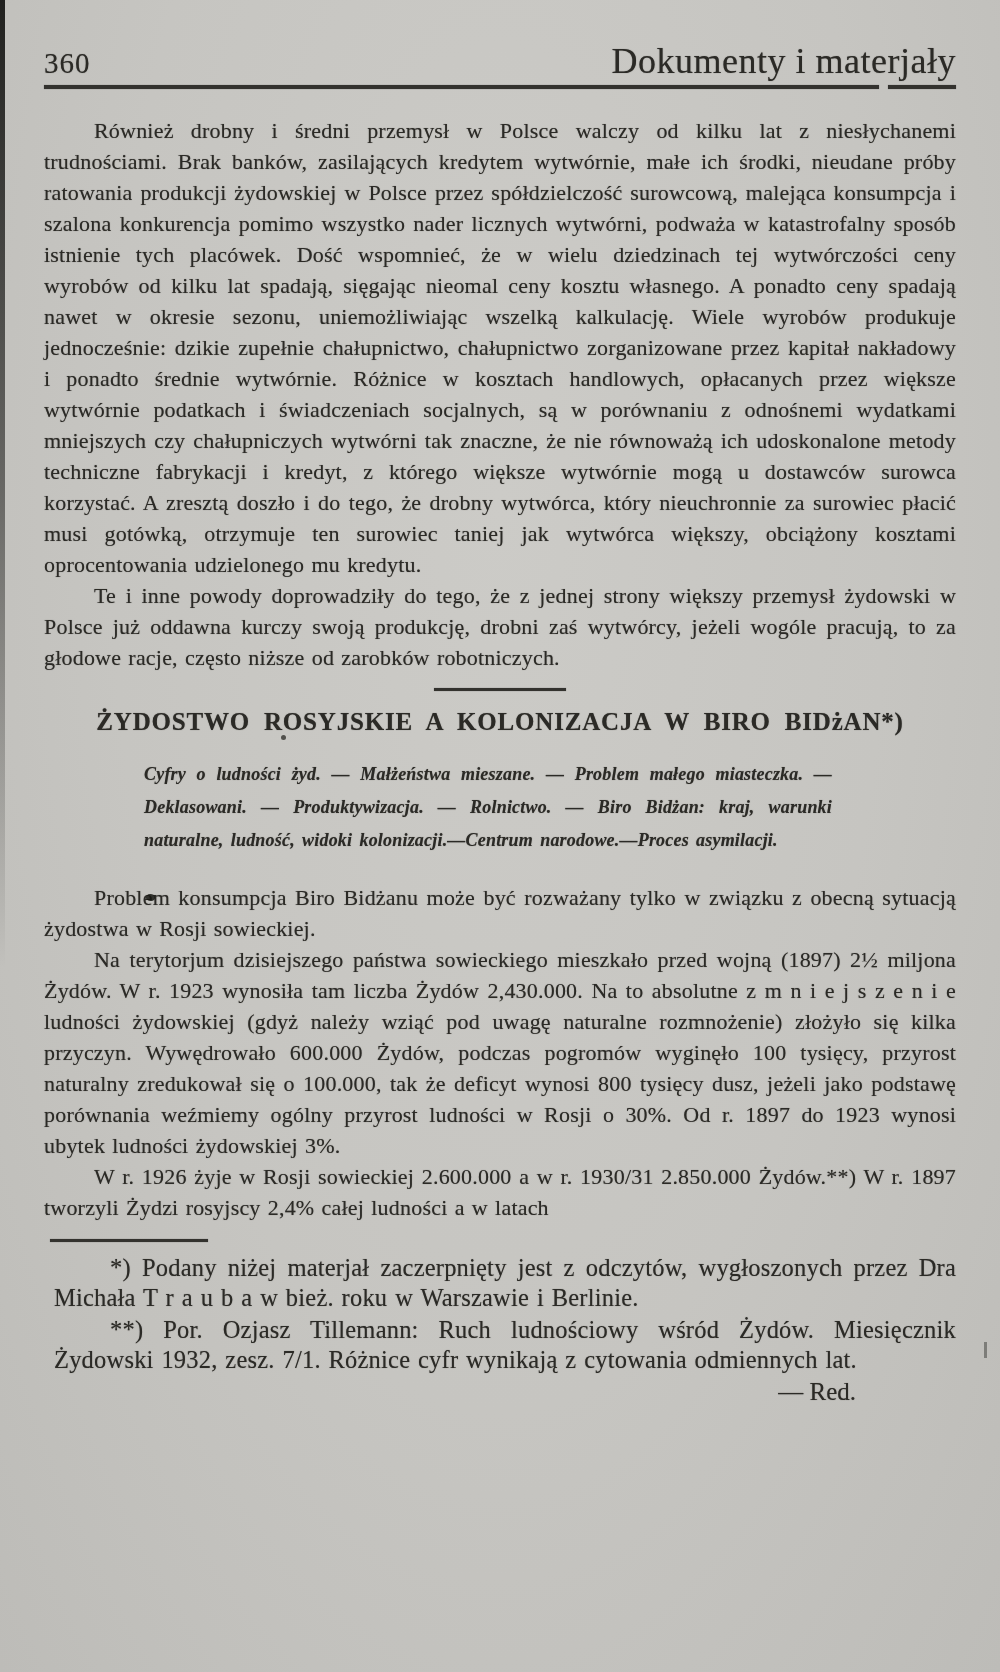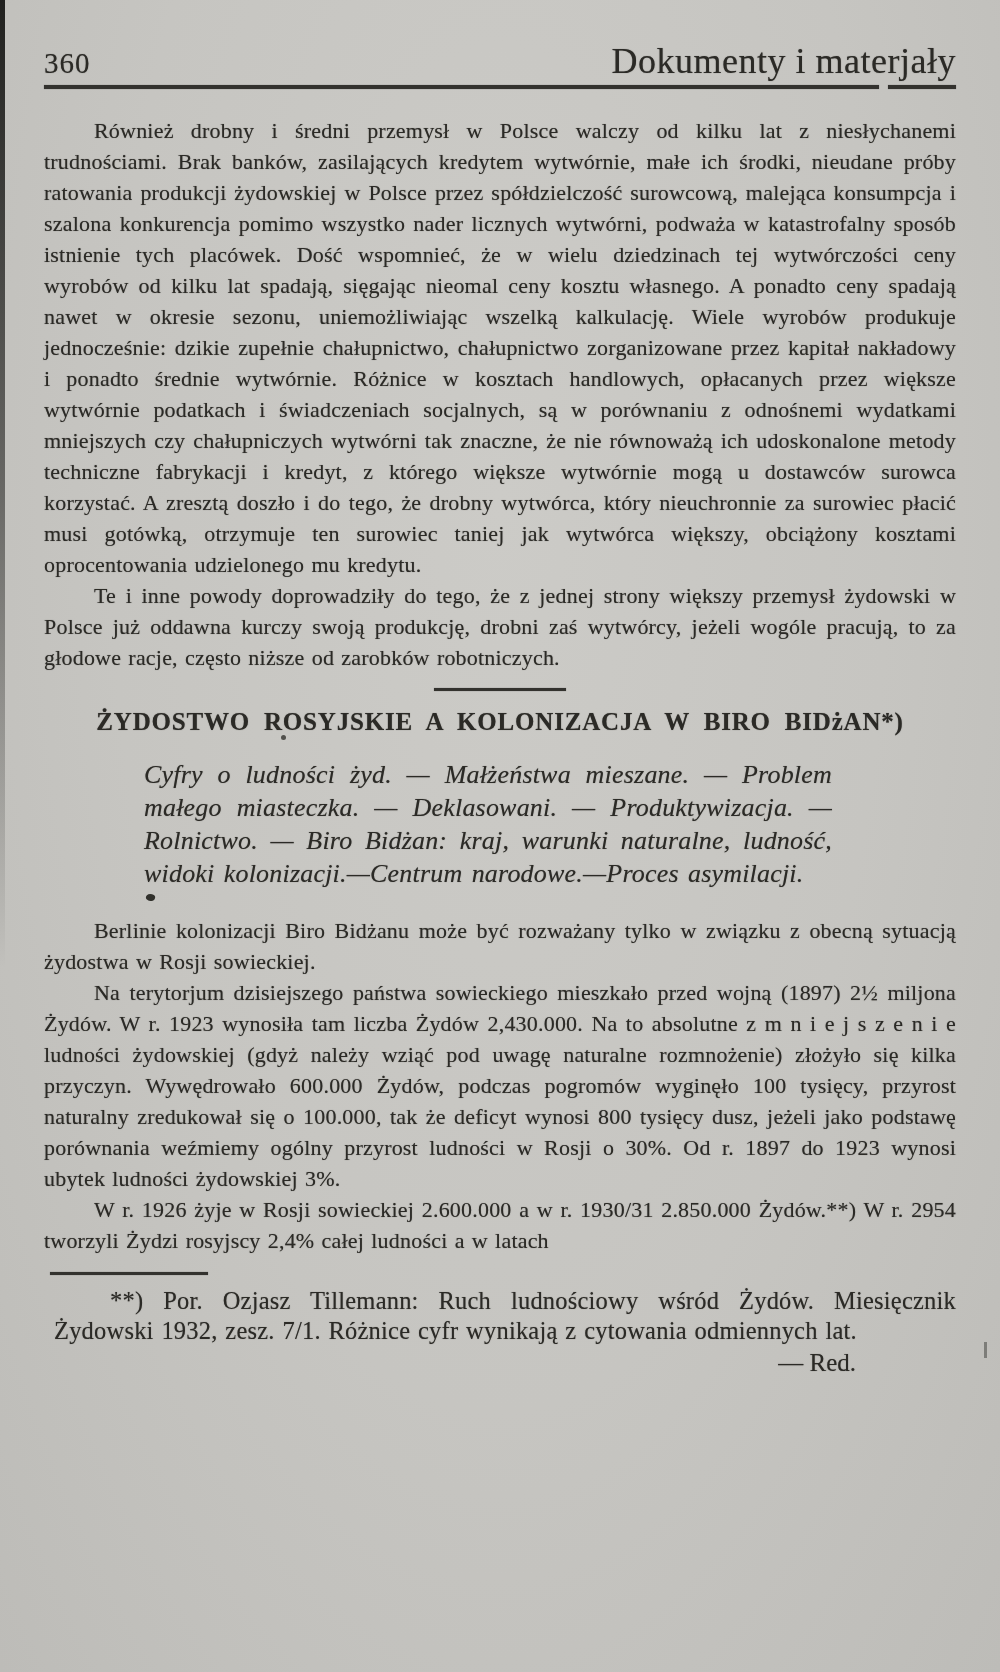--- a/index.html
+++ b/index.html
@@ -30,23 +30,24 @@
     padding-right:52px;margin-top:7px;text-shadow:0 0 1px rgba(43,42,38,.5);
   }
   .section-divider{width:132px;height:3px;margin:15px auto 17px auto;box-shadow:0 0 1px rgba(30,30,28,.7);}
   .article-title{
     margin:6px;text-align:center;white-space:nowrap;
     font-size:25px;font-weight:bold;letter-spacing:.8px;word-spacing:7px;
     text-shadow:0 0 1px rgba(43,42,38,.6);
   }
   .abstract{
     width:688px;margin:22px 0 0 100px;
-    font-style:italic;font-size:26px;line-height:33px;
+    font-style:italic;font-size:18px;line-height:33px;
     text-align:justify;word-spacing:2.5px;letter-spacing:.2px;
     text-shadow:0 0 1px rgba(43,42,38,.5);
+    font-weight:bold;
   }
   .lead-par{margin-top:25px !important;}
   
   .footnote-rule{width:158px;height:3px;margin:16px 0 11px 6px;box-shadow:0 0 1px rgba(30,30,28,.7);}
   .footnotes p{
     margin:0 0 2px 10px;text-align:justify;text-indent:56px;
     font-size:24.5px;line-height:30px;letter-spacing:.2px;word-spacing:1.5px;
     text-shadow:0 0 1px rgba(43,42,38,.5);
   }
   .footnote-signature{
@@ -82,28 +83,29 @@
     <p>Te i inne powody doprowadziły do tego, że z jednej strony większy przemysł żydowski w Polsce już oddawna kurczy swoją produkcję, drobni zaś wytwórcy, jeżeli wogóle pracują, to za głodowe racje, często niższe od zarobków robotniczych.</p>
   </div>
 
   <div class="section-divider ink"></div>
 
   <h1 class="article-title">ŻYDOSTWO ROSYJSKIE  A KOLONIZACJA  W BIRO BIDżAN*)</h1>
 
   <p class="abstract">Cyfry o ludności żyd. — Małżeństwa mieszane. — Problem małego miasteczka. — Deklasowani. — Produktywizacja. — Rolnictwo. — Biro Bidżan: kraj, warunki naturalne, ludność, widoki kolonizacji.—Centrum narodowe.—Proces asymilacji.</p>
 
   <div class="bodytext">
-    <p class="lead-par">Berlinie kolonizacji Biro Bidżanu może być rozważany tylko w związku z obecną sytuacją żydostwa w Rosji sowieckiej.</p>
+    <p class="lead-par">Problem konsumpcja Biro Bidżanu może być rozważany tylko w związku z obecną sytuacją żydostwa w Rosji sowieckiej.</p>
     <p>Na terytorjum dzisiejszego państwa sowieckiego mieszkało przed wojną (1897) 2½ miljona Żydów. W r. 1923 wynosiła tam liczba Żydów 2,430.000. Na to absolutne z m n i e j s z e n i e  ludności żydowskiej (gdyż należy wziąć pod uwagę naturalne rozmnożenie) złożyło się kilka przyczyn. Wywędrowało 600.000 Żydów, podczas pogromów wyginęło 100 tysięcy, przyrost naturalny zredukował się o 100.000, tak że deficyt wynosi 800 tysięcy dusz, jeżeli jako podstawę porównania weźmiemy ogólny przyrost ludności w Rosji o 30%. Od r. 1897 do 1923 wynosi ubytek ludności żydowskiej 3%.</p>
-    <p>W r. 1926 żyje w Rosji sowieckiej 2.600.000 a w r. 1930/31 2.850.000 Żydów.**) W r. 2954 tworzyli Żydzi rosyjscy 2,4% całej ludności a w latach</p>
+    <p>W r. 1926 żyje w Rosji sowieckiej 2.600.000 a w r. 1930/31 2.850.000 Żydów.**) W r. 1897 tworzyli Żydzi rosyjscy 2,4% całej ludności a w latach</p>
   </div>
 
   <div class="footnote-rule ink"></div>
 
   <div class="footnotes">
+    <p>*) Podany niżej materjał zaczerpnięty jest z odczytów, wygłoszonych przez Dra Michała  T r a u b a  w bież. roku w Warszawie i Berlinie.</p>
     <p>**) Por. Ozjasz Tillemann: Ruch ludnościowy wśród Żydów. Miesięcznik Żydowski 1932, zesz. 7/1. Różnice cyfr wynikają z cytowania odmiennych lat.</p>
     <div class="footnote-signature">— Red.</div>
   </div>
 
 </div>
 
 <div class="edge-shadow"></div>
 <div class="speck-a"></div>
 <div class="speck-b"></div>
 <div class="speck-c"></div>

